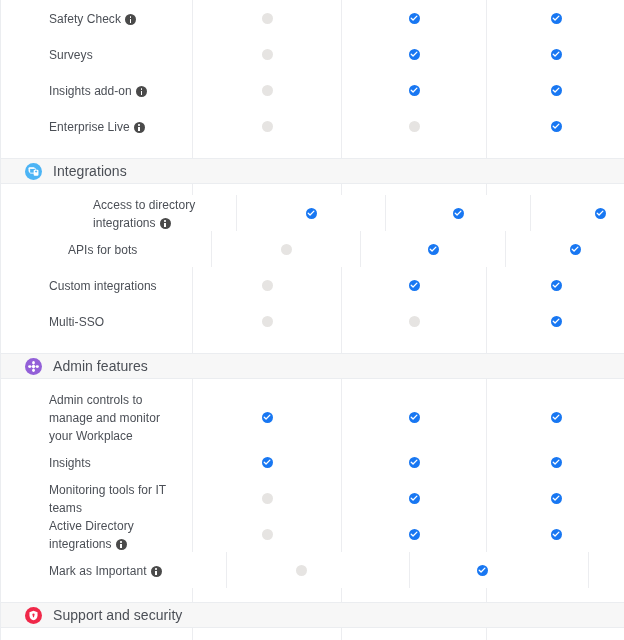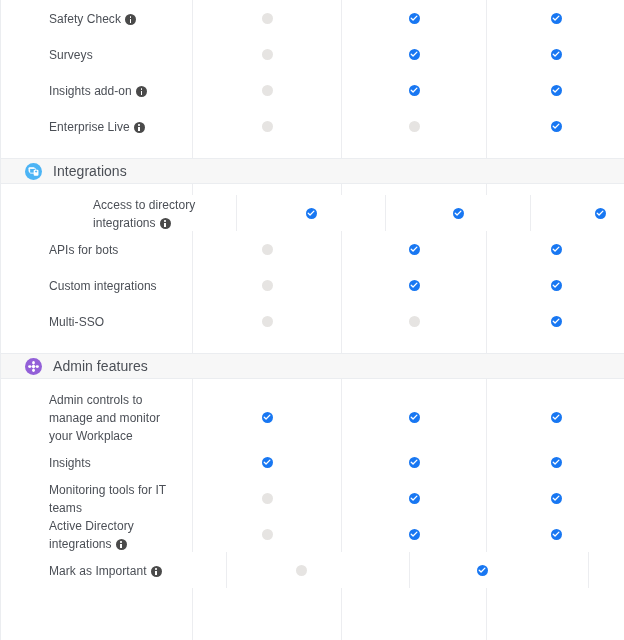--- a/index.html
+++ b/index.html
@@ -279,21 +279,21 @@
         </span>
       </div>
       <div class="cell plan-cell">
         <span class="mark on">
           <svg viewBox="0 0 12 12" aria-hidden="true">
             <path d="M1.8 6.2 L4.5 8.8 L10.1 3.1" fill="none" stroke="#ffffff" stroke-width="1.9" stroke-linecap="round" stroke-linejoin="round"></path>
           </svg>
         </span>
       </div>
     </div>
-    <div class="feature-row" style="min-height: 36px;">
+    <div class="feature-row" style="min-height: 36px; margin-left: 19px;">
       <div class="cell feature-cell">
         <span><span class="feature-label">APIs for bots</span></span>
       </div>
       <div class="cell plan-cell">
         <span class="mark off"></span>
       </div>
       <div class="cell plan-cell">
         <span class="mark on">
           <svg viewBox="0 0 12 12" aria-hidden="true">
             <path d="M1.8 6.2 L4.5 8.8 L10.1 3.1" fill="none" stroke="#ffffff" stroke-width="1.9" stroke-linecap="round" stroke-linejoin="round"></path>
@@ -491,20 +491,30 @@
           </svg>
         </span>
       </div>
     </div>
     <div class="group-pad" style="height: 14px;">
       <div></div>
       <div></div>
       <div></div>
       <div></div>
     </div>
+    <div class="section-header">
+      <span class="section-icon" style="background: rgb(240, 40, 73);">
+        <svg width="11" height="11" viewBox="0 0 12 12">
+          <path d="M6 0.7 L10.4 2.5 V6 C10.4 8.8 8.4 10.6 6 11.3 C3.6 10.6 1.6 8.8 1.6 6 V2.5 Z" fill="#ffffff"></path>
+          <circle cx="6" cy="5.2" r="1.25" fill="#f02849"></circle>
+          <rect x="5.35" y="5.4" width="1.3" height="2.6" rx="0.6" fill="#f02849"></rect>
+        </svg>
+      </span>
+      <span class="section-title">Support and security</span>
+    </div>
     <div class="group-pad" style="height: 11px;">
       <div></div>
       <div></div>
       <div></div>
       <div></div>
     </div>
     <div class="feature-row" style="min-height: 36px;">
       <div class="cell feature-cell"></div>
       <div class="cell plan-cell"></div>
       <div class="cell plan-cell"></div>

